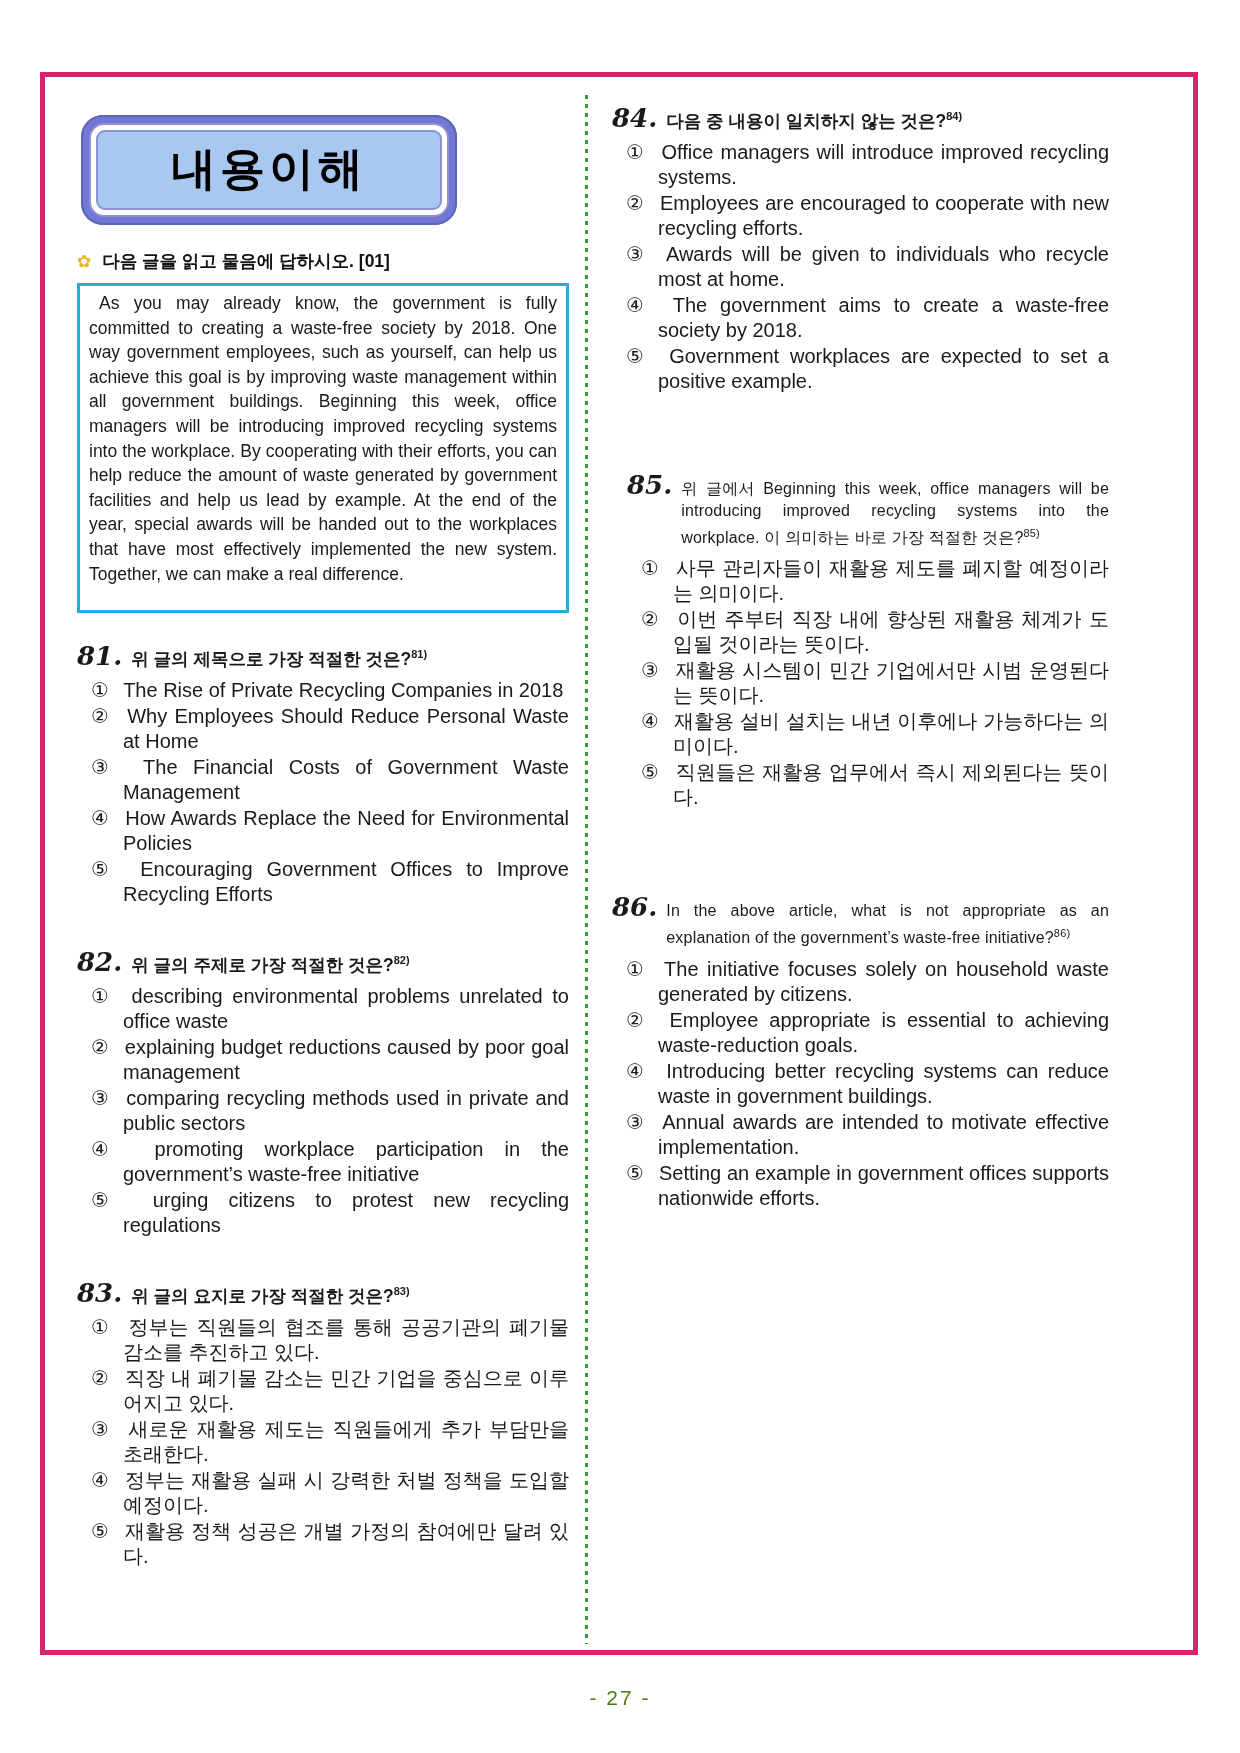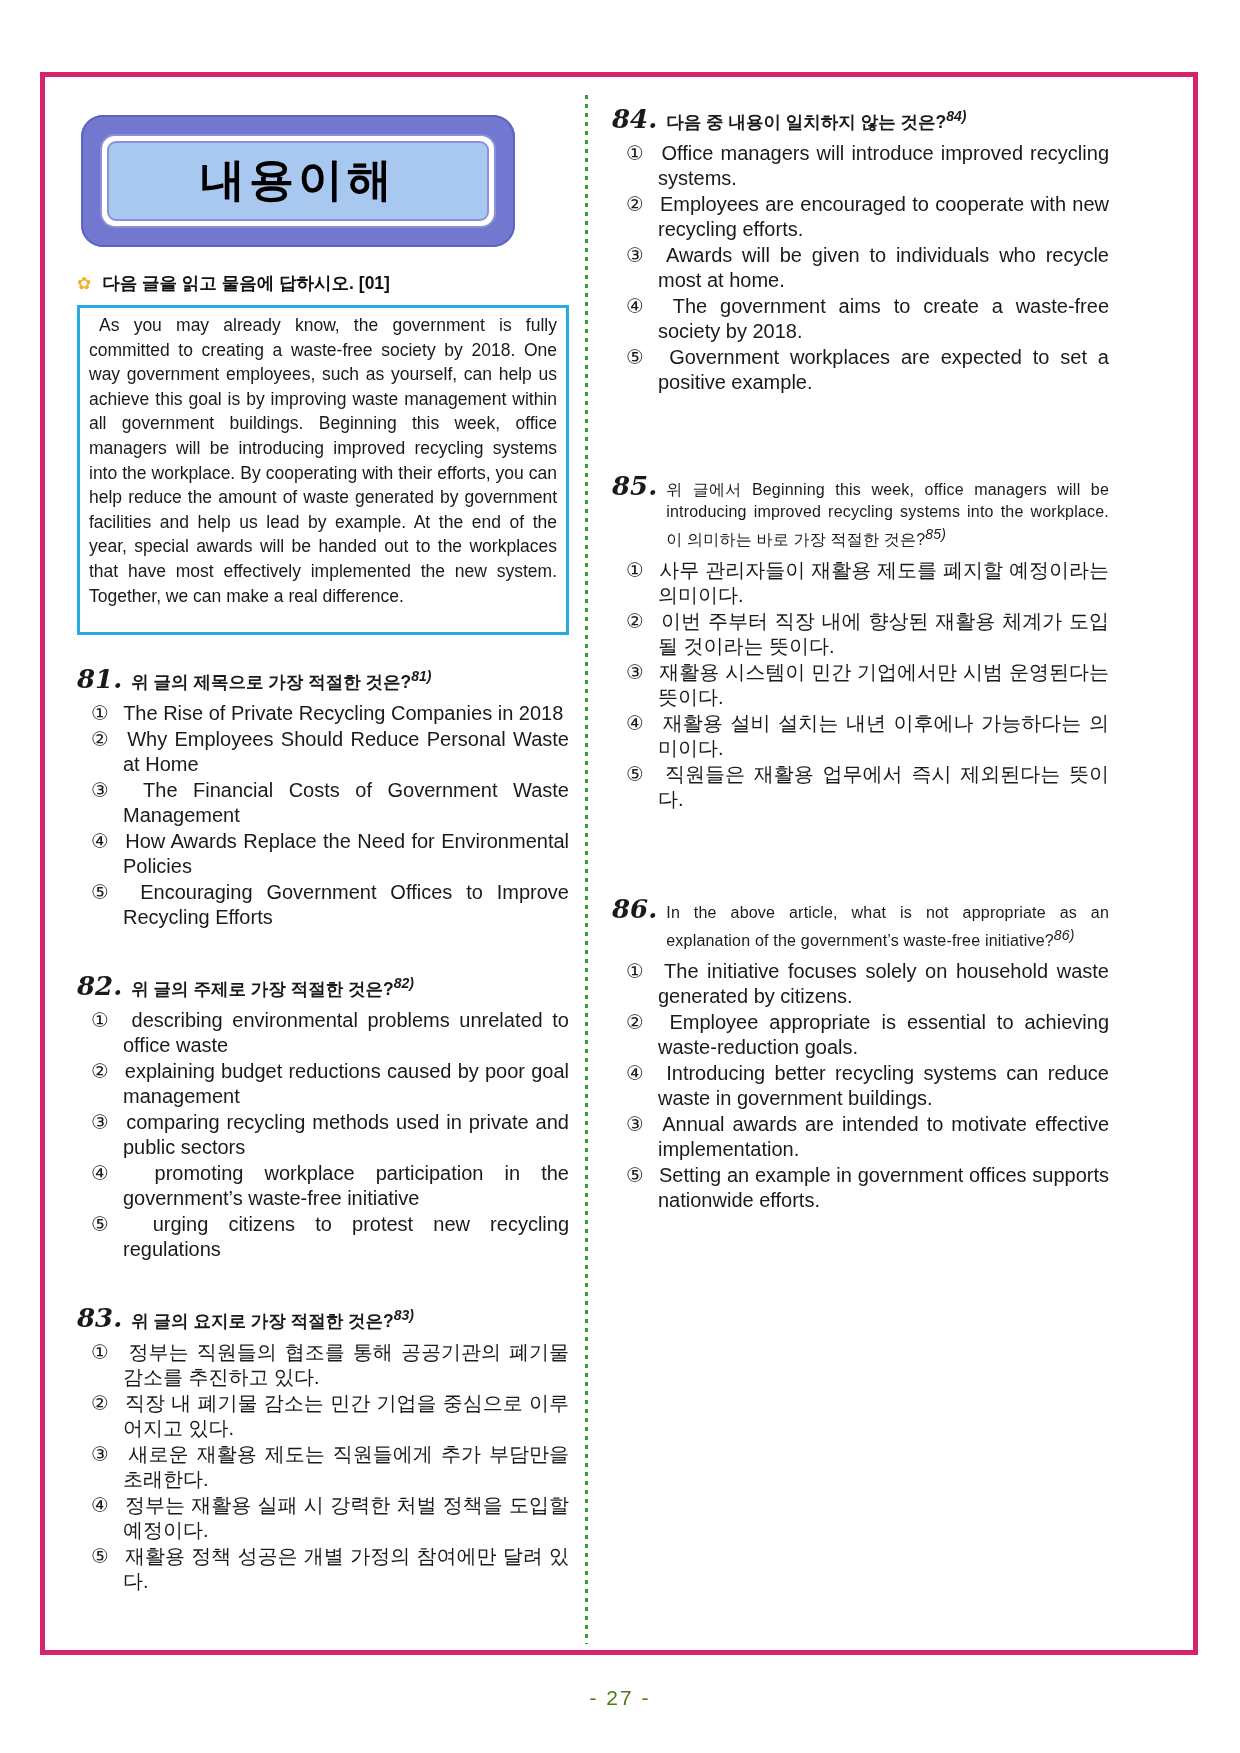--- a/index.html
+++ b/index.html
@@ -15,22 +15,22 @@
   .columns { display:flex; height:100%; padding:16px 0 0 32px; overflow:hidden; }
   .col-left { width:492px; flex:0 0 auto; }
   .divider {
     flex:0 0 3px; margin:2px 24px 6px 16px;
     background:repeating-linear-gradient(to bottom,#33a033 0 4px,transparent 4px 9px);
   }
   .col-right { flex:1 1 auto; padding-right:84px; }
 
   
   .banner-outer {
-    width:434px; margin:22px 0 24px 4px; background:#7277cf;
-    border-radius:22px; padding:19px; box-shadow:inset 0 0 0 2px #5d63c0;
+    width:376px; margin:22px 0 24px 4px; background:#7277cf;
+    border-radius:22px; padding:8px; box-shadow:inset 0 0 0 2px #5d63c0;
   }
   .banner-mid {
     background:#ffffff; border:2px solid #8d92d8; border-radius:15px; padding:5px;
   }
   .banner-inner {
     background:#a9c8ef; border:2px solid #8d92d8; border-radius:9px;
     text-align:center; padding:7px 0 9px 0;
   }
   .banner-inner span {
     font-size:45px; font-weight:bold; letter-spacing:4px; color:#000;
@@ -52,39 +52,39 @@
 
   
   .question { margin-bottom:42px; }
   .q-head { display:flex; align-items:baseline; margin-bottom:7px; }
   .q-num {
     flex:0 0 auto; font-family:"DejaVu Serif","Liberation Serif",serif;
     font-style:italic; font-weight:bold; font-size:26px; margin-right:9px; line-height:1;
   }
   .q-stem { font-size:17.5px; font-weight:bold; line-height:23px; text-align:justify; }
   .q-stem.round { font-weight:normal; font-size:16px; line-height:22px; letter-spacing:0.2px; }
-  sup.note { font-size:14px; font-weight:normal;font-style:italic; }
+  sup.note { font-size:11px; font-weight:normal; }
   .q-head .q-stem sup.note { font-weight:bold; }
   .q-stem.round sup.note { font-weight:normal; }
 
   .opt {
     margin-left:14px; padding-left:32px; text-indent:-32px;
     font-size:20px; line-height:25px; text-align:justify; margin-bottom:1px;
   }
   .opt .mk { margin-right:9px; }
 
   
   .page-number {
     position:absolute; left:0; right:0; top:1686px; text-align:center;
     font-size:21px; letter-spacing:2px; color:#4d7c0f;
   }
 
   
   .q-84 { margin-top:12px; }
-  .q-85 { margin-top:78px; }
+  .q-85 { margin-top:78px;margin-left:15px; }
   .q-86 { margin-top:84px; }
 </style>
 </head>
 <body>
 
 <div class="frame">
   <div class="columns">
 
     <div class="col-left">
 

